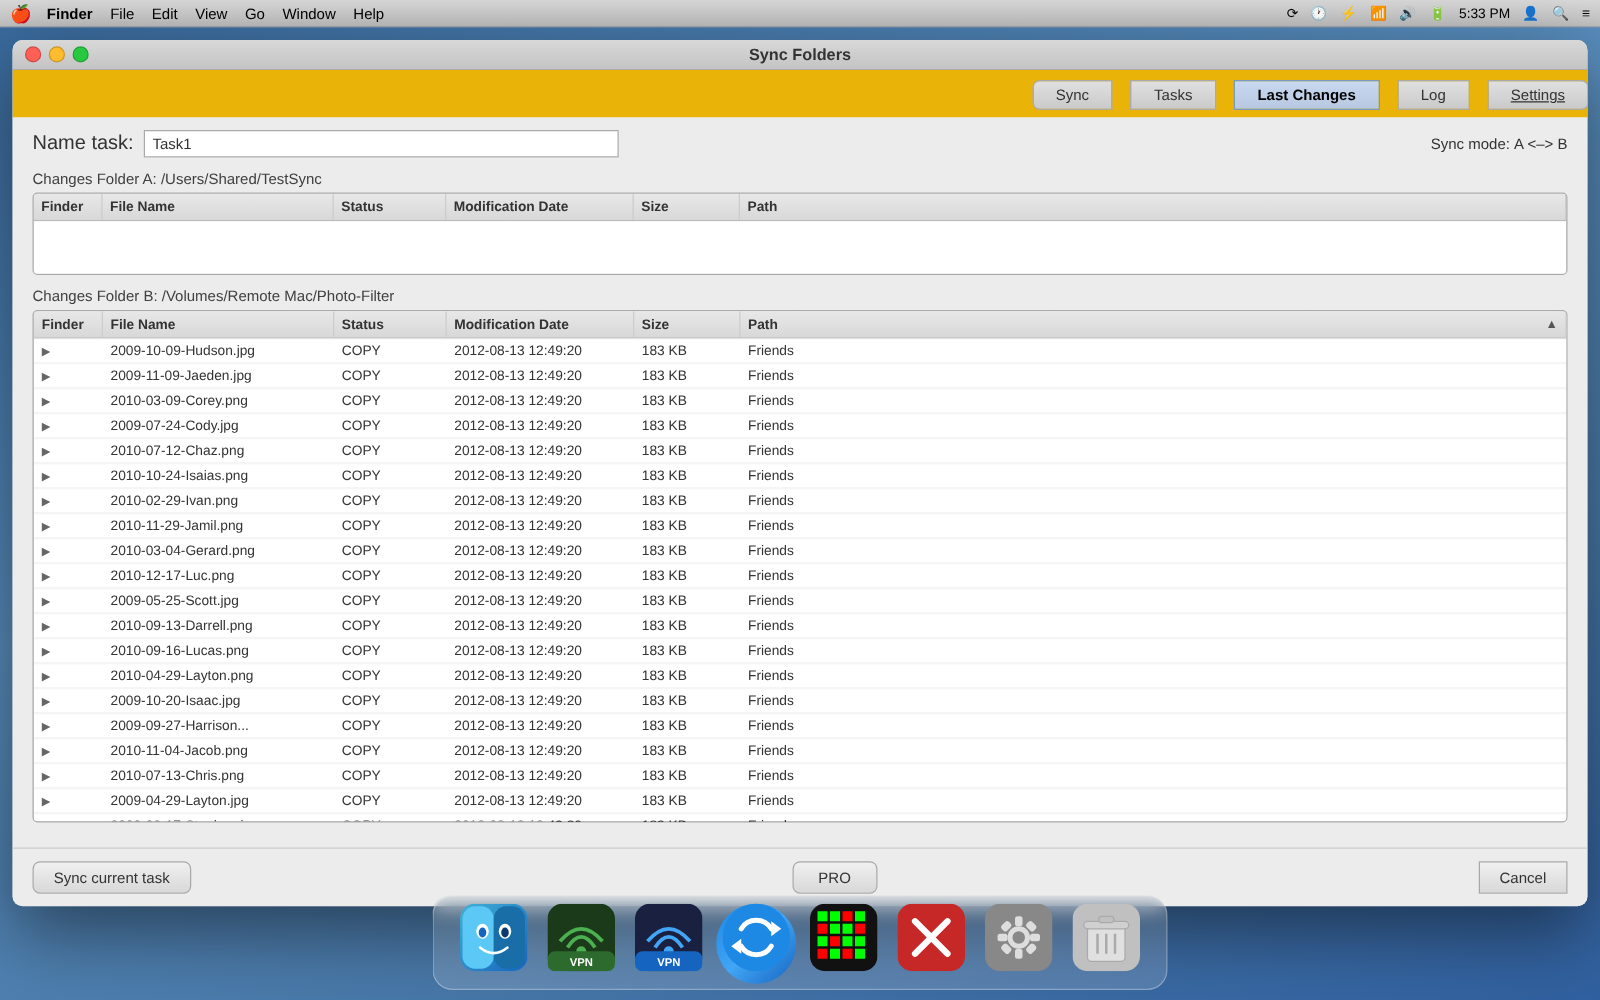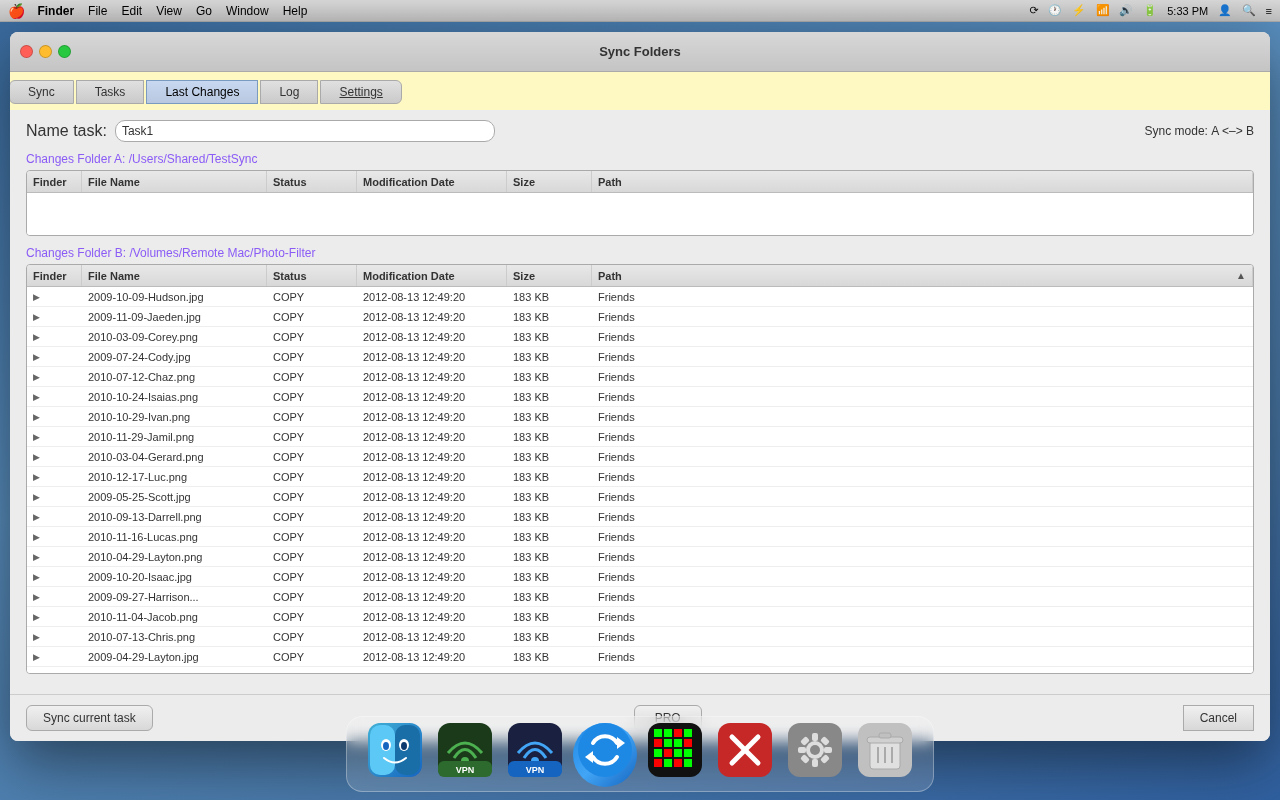--- a/index.html
+++ b/index.html
@@ -58,21 +58,21 @@
       width: 1260px;
       background: #ececec;
       border-radius: 8px;
       box-shadow: 0 20px 60px rgba(0,0,0,0.5);
       overflow: hidden;
       position: relative;
     }
 
     
     .titlebar {
-      height: 40px;
+      height: 24px;
       background: linear-gradient(to bottom, #d8d8d8, #c4c4c4);
       border-bottom: 1px solid #aaa;
       display: flex;
       align-items: center;
       justify-content: center;
       position: relative;
     }
     .titlebar-title {
       font-size: 13px;
       font-weight: 600;
@@ -90,42 +90,42 @@
       border-radius: 50%;
       border: 1px solid rgba(0,0,0,0.2);
     }
     .tb-close { background: #ff5f57; }
     .tb-min { background: #febc2e; }
     .tb-max { background: #28c840; }
 
     
     .tabbar {
       display: flex;
-      justify-content: flex-start;
+      justify-content: flex-end;
       align-items: center;
       padding: 8px 0 6px;
-      background: #fef9c3;
-      gap: 4px;
+      background: #eab308;
+      gap: 16px;
     }
     .tab {
       padding: 4px 18px;
       font-size: 12px;
       color: #333;
       background: linear-gradient(to bottom, #e0e0e0, #cacaca);
       border: 1px solid #aaa;
       cursor: pointer;
       margin: 0 -1px;
     }
     .tab:first-child { border-radius: 6px 0 0 6px; }
     .tab:last-child { border-radius: 0 6px 6px 0; text-decoration: underline; }
     .tab.active {
       background: linear-gradient(to bottom, #c8d8f0, #b8c8e0);
       border-color: #7a9abf;
       color: #000;
-      font-weight: 400;
+      font-weight: 700;
       z-index: 1;
     }
 
     
     .content {
       padding: 10px 16px;
       background: #ececec;
     }
 
     
@@ -136,36 +136,36 @@
     }
     .name-task-label {
       font-size: 16px;
       color: #333;
       margin-right: 8px;
     }
     .name-task-input {
       width: 380px;
       height: 22px;
       border: 1px solid #aaa;
-      border-radius: 10px;
+      border-radius: 0;
       background: #fff;
       padding: 0 6px;
       font-size: 12px;
       color: #333;
     }
     .sync-mode {
       margin-left: auto;
       font-size: 12px;
       color: #333;
     }
 
     
     .section-header {
       font-size: 12px;
-      color: #8b5cf6;
+      color: #404040;
       margin-bottom: 4px;
       font-weight: 500;
     }
 
     
     .table-container {
       border: 1px solid #aaa;
       border-radius: 4px;
       overflow: hidden;
       margin-bottom: 10px;
@@ -453,21 +453,21 @@
       <div class="col col-filename">2010-10-24-Isaias.png</div>
       <div class="col col-status">COPY</div>
       <div class="col col-moddate">2012-08-13 12:49:20</div>
       <div class="col col-size">183 KB</div>
       <div class="col col-path">Friends</div>
     </div>
             <div class="table-row">
       <div class="col col-finder">
         <span class="row-arrow">▶</span>
       </div>
-      <div class="col col-filename">2010-10-29-Ivan.png</div>
+      <div class="col col-filename">2010-02-29-Ivan.png</div>
       <div class="col col-status">COPY</div>
       <div class="col col-moddate">2012-08-13 12:49:20</div>
       <div class="col col-size">183 KB</div>
       <div class="col col-path">Friends</div>
     </div>
             <div class="table-row">
       <div class="col col-finder">
         <span class="row-arrow">▶</span>
       </div>
       <div class="col col-filename">2010-11-29-Jamil.png</div>
@@ -513,21 +513,21 @@
       <div class="col col-filename">2010-09-13-Darrell.png</div>
       <div class="col col-status">COPY</div>
       <div class="col col-moddate">2012-08-13 12:49:20</div>
       <div class="col col-size">183 KB</div>
       <div class="col col-path">Friends</div>
     </div>
             <div class="table-row">
       <div class="col col-finder">
         <span class="row-arrow">▶</span>
       </div>
-      <div class="col col-filename">2010-11-16-Lucas.png</div>
+      <div class="col col-filename">2010-09-16-Lucas.png</div>
       <div class="col col-status">COPY</div>
       <div class="col col-moddate">2012-08-13 12:49:20</div>
       <div class="col col-size">183 KB</div>
       <div class="col col-path">Friends</div>
     </div>
             <div class="table-row">
       <div class="col col-finder">
         <span class="row-arrow">▶</span>
       </div>
       <div class="col col-filename">2010-04-29-Layton.png</div>

